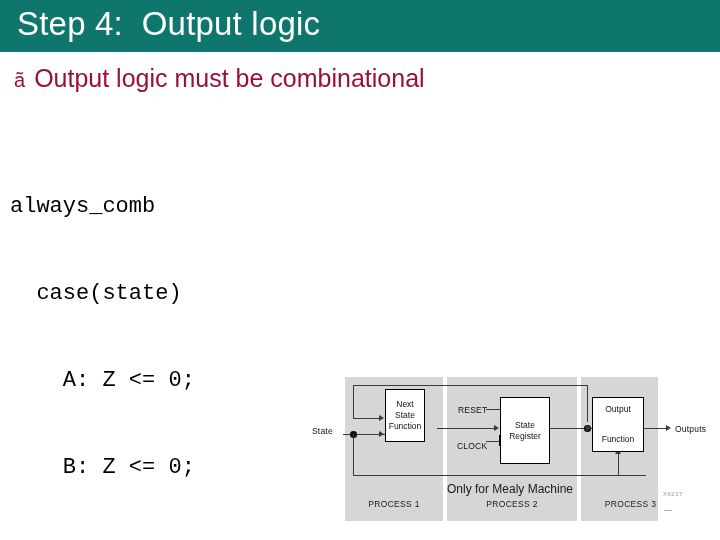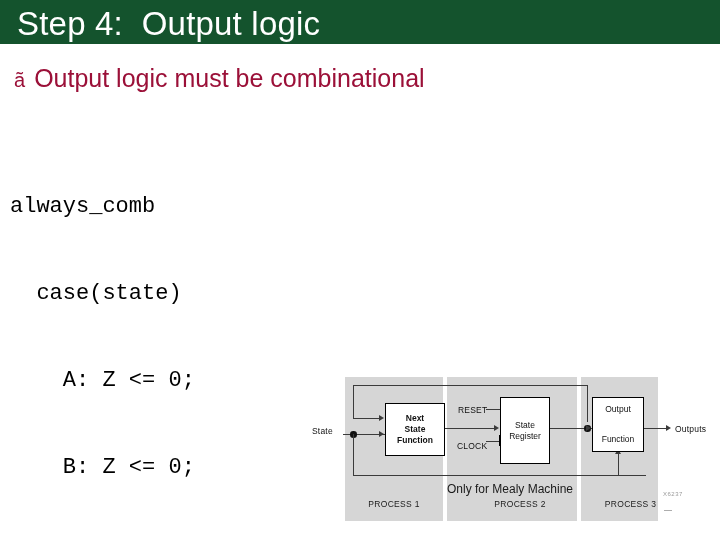--- a/index.html
+++ b/index.html
@@ -12,22 +12,22 @@
     height: 540px;
     position: relative;
     overflow: hidden;
     font-family: "Liberation Sans", sans-serif;
   }
 
   
   #title-bar {
     position: absolute;
     left: 0; top: 0;
-    width: 720px; height: 44px;
-    background: #14532d;
+    width: 720px; height: 52px;
+    background: #0f766e;
   }
   #title-text {
     position: absolute;
     left: 17px; top: 5px;
     color: #ffffff;
     font-size: 33px;
     font-weight: normal;
     letter-spacing: 0.2px;
     white-space: pre;
     font-family: "Liberation Sans", sans-serif;
@@ -87,21 +87,21 @@
   .panel-label {
     position: absolute;
     top: 134px;
     font-size: 8.5px;
     color: #1a1a1a;
     text-align: center;
     letter-spacing: 0.3px;
     white-space: nowrap;
   }
   #label-p1 { left: 45px;  width: 98px; text-align: center; }
-  #label-p2 { left: 147px; width: 130px; margin-left: 8px; }
+  #label-p2 { left: 147px; width: 130px; }
   #label-p3 { left: 281px; width: 99px; }
 
   #mealy-note {
     position: absolute;
     left: 110px; top: 117px;
     width: 200px;
     text-align: center;
     font-size: 12px;
     color: #1a1a1a;
     white-space: nowrap;
@@ -114,21 +114,21 @@
     box-sizing: border-box;
     display: flex;
     flex-direction: column;
     align-items: center;
     justify-content: center;
     font-size: 8.5px;
     color: #111111;
     line-height: 11px;
     text-align: center;
   }
-  #box-nsf { left: 85px;  top: 38px;  width: 60px;  height: 53px; font-weight: bold; }
+  #box-nsf { left: 85px;  top: 24px;  width: 40px;  height: 53px; }
   #box-sr  { left: 200px; top: 32px;  width: 50px;  height: 67px; }
   #box-of  { left: 292px; top: 32px;  width: 52px;  height: 55px; gap: 19px; }
 
   .dlabel {
     position: absolute;
     font-size: 8.5px;
     color: #111111;
     white-space: nowrap;
     letter-spacing: 0.2px;
   }

